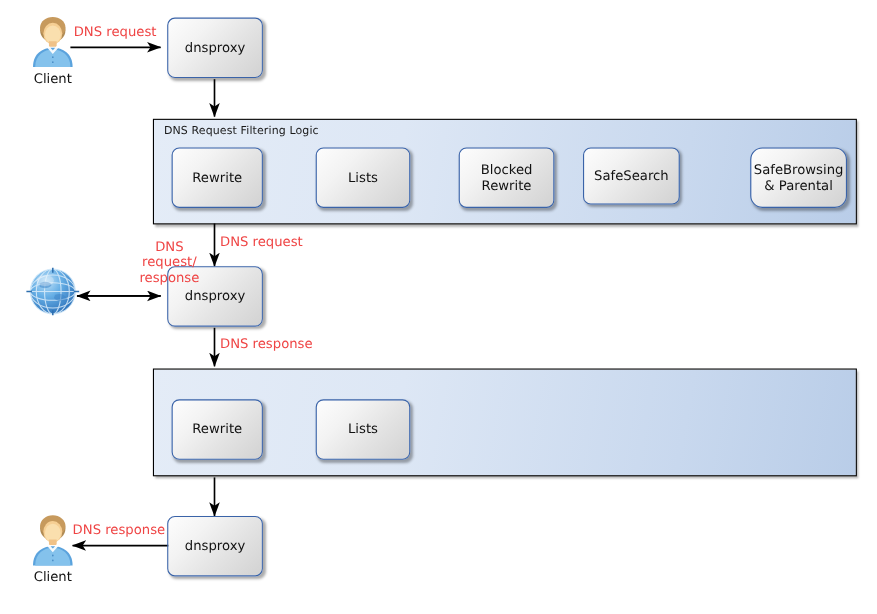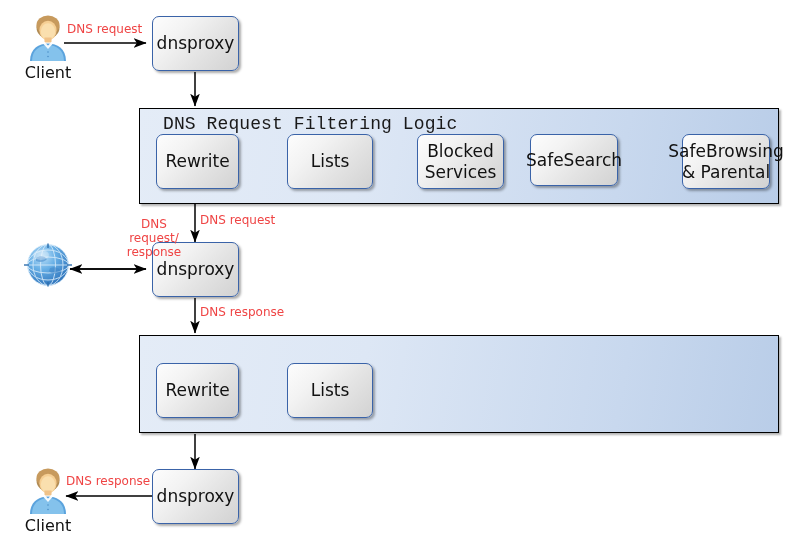--- a/index.html
+++ b/index.html
@@ -30,42 +30,41 @@
   
   .panel {
     position: absolute;
     box-sizing: border-box;
     border: 1px solid #000000;
     background: linear-gradient(100deg, #e4ecf7 0%, #dde7f5 35%, #c8d8ee 75%, #b9cde8 100%);
     box-shadow: 2px 2px 2px rgba(0,0,0,0.30);
   }
   .panel-title {
     position: absolute;
-    left: 23px;
+    left: 9px;
     top: 5px;
-    font-size: 18px;
+    font-size: 10px;
     color: #1a1a1a;
     letter-spacing: 0.1px;
     white-space: nowrap;
-    font-family: Liberation Mono, monospace;
   }
 
   
   .node {
     position: absolute;
     box-sizing: border-box;
     border: 1.6px solid #3a63a8;
     border-radius: 7px;
     background: linear-gradient(135deg, #fdfdfd 0%, #f3f3f3 30%, #e3e3e3 62%, #d2d2d2 100%);
     box-shadow: 2px 2px 2.5px rgba(0,0,0,0.33);
     display: flex;
     align-items: center;
     justify-content: center;
     text-align: center;
-    font-size: 17px;
+    font-size: 12px;
     color: #111111;
     line-height: 1.22;
     padding: 4px 4px;
   }
 
   
   .elabel {
     position: absolute;
     font-size: 12px;
     color: #ef4444;
@@ -75,21 +74,21 @@
   }
   .elabel.left-al { text-align: left; }
 
   
   .actor {
     position: absolute;
     width: 64px;
     text-align: center;
   }
   .actor-label {
-    font-size: 16px;
+    font-size: 12px;
     color: #111111;
     line-height: 1.18;
     margin-top: 2px;
     white-space: pre-line;
   }
   .actor-art {
     width: 64px;
     height: 48px;
     position: relative;
     margin: 0 auto;
@@ -228,28 +227,28 @@
     <div class="node" style="left:16px; top:25px; width:83px; height:55px;">
       <span>Rewrite</span>
     </div>
 
     <div class="node" style="left:147px; top:25px; width:86px; height:55px;">
       <span>Lists</span>
     </div>
 
     <div class="node multiline" style="left:277px; top:25px; width:87px; height:55px; white-space:pre-line;">
       <span style="white-space:pre-line;">Blocked
-Services</span>
+Rewrite</span>
     </div>
 
     <div class="node" style="left:390px; top:25px; width:88px; height:52px;">
       <span>SafeSearch</span>
     </div>
 
-    <div class="node multiline" style="left:542px; top:25px; width:88px; height:55px; white-space:pre-line;">
+    <div class="node multiline" style="left:542px; top:25px; width:88px; height:55px; white-space:pre-line;border-radius:11px;">
       <span style="white-space:pre-line;">SafeBrowsing
 &amp; Parental</span>
     </div>
   </div>
 
   <div class="panel" style="left:139px; top:335px; width:640px; height:98px;">
 
     <div class="node" style="left:16px; top:27px; width:83px; height:55px;">
       <span>Rewrite</span>
     </div>

